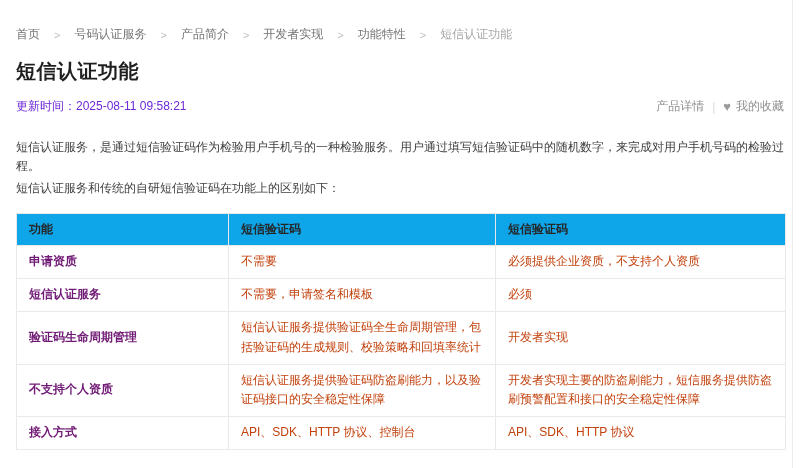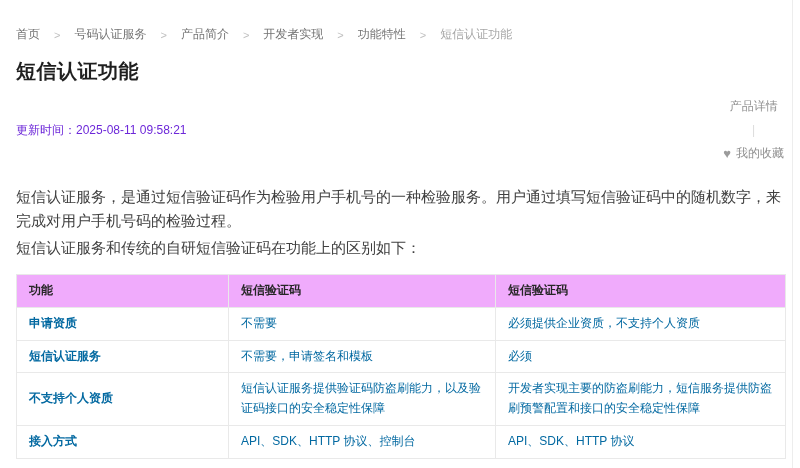--- a/index.html
+++ b/index.html
@@ -37,50 +37,50 @@
     font-size: 20px; font-weight: bold; color: #1f1f1f;
     letter-spacing: 0.5px;
   }
   
   .meta-row {
     margin-top: 13px;
     display: flex; justify-content: space-between; align-items: center;
     font-size: 12px; color: #9c9c9c;
   }
   .meta-left { color: #6d28d9; }
-  .meta-right { display: flex; align-items: center; gap: 8px; color: #8f8f8f; flex-direction: column; }
+  .meta-right { display: flex; align-items: center; gap: 8px; color: #8f8f8f; }
   .meta-right .pipe { color: #dcdcdc; }
   .meta-action { cursor: pointer; display: flex; align-items: center; gap: 5px; }
   .heart { color: #9b9b9b; font-size: 13px; line-height: 1; }
   
-  .para { font-size: 15px; color: #404040; line-height: 1.6; }
+  .para { font-size: 12px; color: #404040; line-height: 1.6; }
   .para-1 { margin-top: 23px; }
   .para-2 { margin-top: 3px; }
   
   table.cmp {
     margin-top: 14px;
     width: 769px;
     border-collapse: collapse;
     table-layout: fixed;
     font-size: 12px;
   }
   table.cmp th, table.cmp td {
     border: 1px solid #e9e9e9;
     padding: 6px 12px;
     text-align: left;
     vertical-align: middle;
     line-height: 1.65;
   }
   table.cmp th {
-    background: #f0abfc;
+    background: #0ea5e9;
     font-weight: bold; color: #262626;
     height: 27px;
   }
-  table.cmp td { color: #0369a1; height: 26px; }
-  table.cmp td.feat { font-weight: bold; color: #0369a1; margin-left: 28px; }
+  table.cmp td { color: #c2410c; height: 26px; }
+  table.cmp td.feat { font-weight: bold; color: #701a75; margin-left: 28px; }
   .col-1 { width: 212px; }
   .col-2 { width: 267px; }
   .col-3 { width: 290px; }
 </style>
 </head>
 <body>
 
 <div class="page">
   <div class="edge-line"></div>
 
@@ -133,20 +133,25 @@
         <td class="feat">申请资质</td>
         <td>不需要</td>
         <td>必须提供企业资质，不支持个人资质</td>
       </tr>
       <tr>
         <td class="feat">短信认证服务</td>
         <td>不需要，申请签名和模板</td>
         <td>必须</td>
       </tr>
       <tr>
+        <td class="feat">验证码生命周期管理</td>
+        <td>短信认证服务提供验证码全生命周期管理，包括验证码的生成规则、校验策略和回填率统计</td>
+        <td>开发者实现</td>
+      </tr>
+      <tr>
         <td class="feat">不支持个人资质</td>
         <td>短信认证服务提供验证码防盗刷能力，以及验证码接口的安全稳定性保障</td>
         <td>开发者实现主要的防盗刷能力，短信服务提供防盗刷预警配置和接口的安全稳定性保障</td>
       </tr>
       <tr>
         <td class="feat">接入方式</td>
         <td>API、SDK、HTTP 协议、控制台</td>
         <td>API、SDK、HTTP 协议</td>
       </tr>
 

